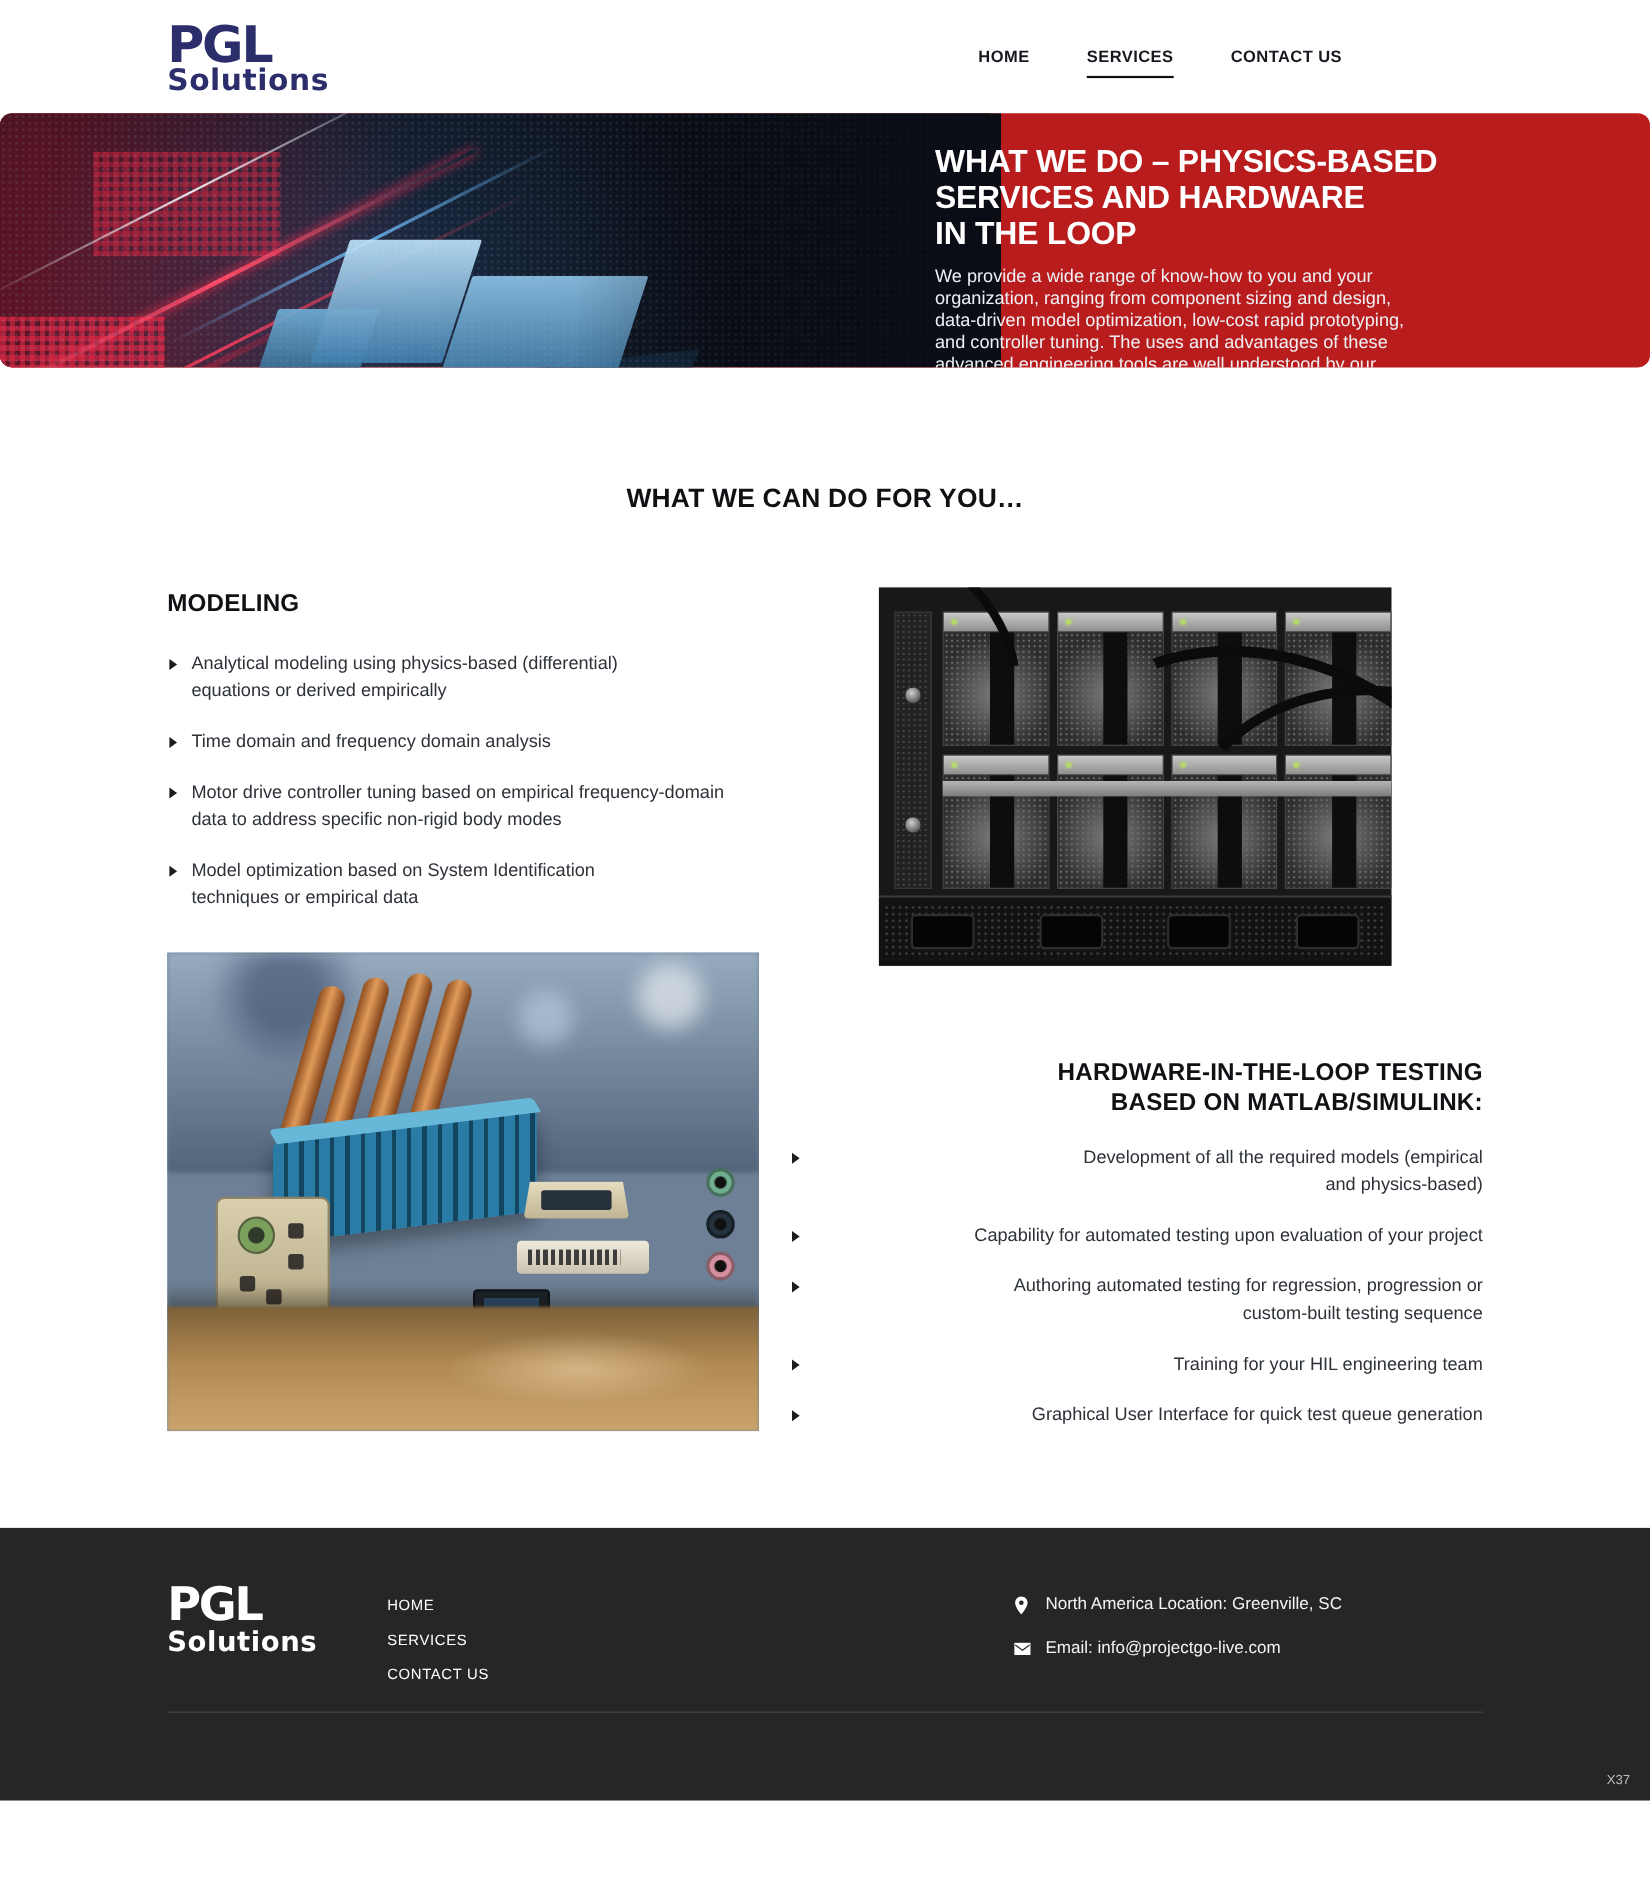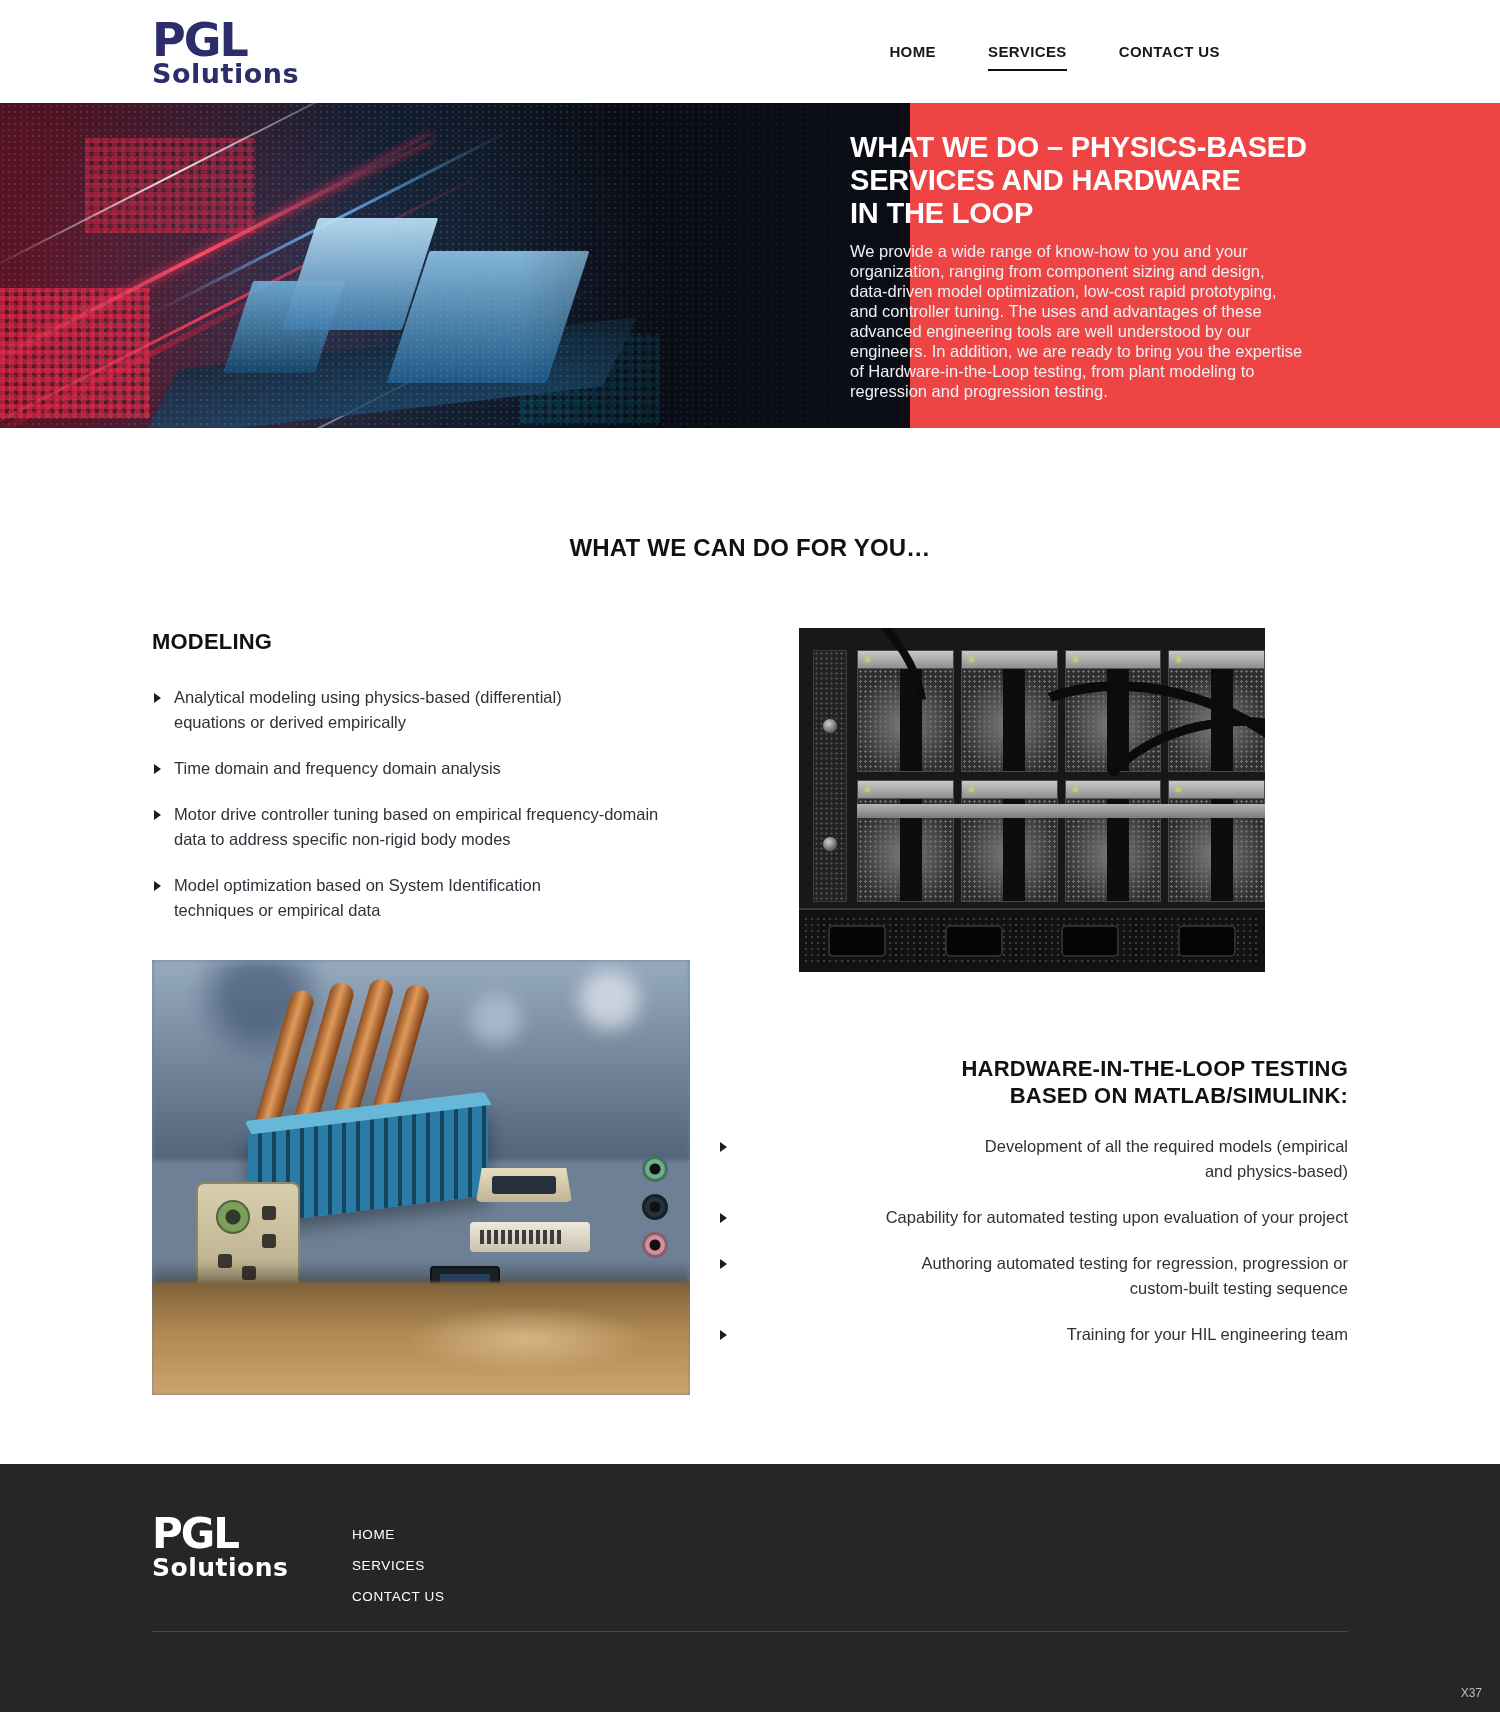--- a/index.html
+++ b/index.html
@@ -15,21 +15,21 @@
                 letter-spacing:-2px; color:#2b2e6a; }
   .logo .word { font-family:"DejaVu Sans", sans-serif; font-weight:700; font-size:27px;
                 letter-spacing:.5px; color:#2b2e6a; margin-top:-3px; }
   .nav { display:flex; gap:52px; }
   .nav a { position:relative; text-decoration:none; color:#15181e; font-size:15px;
            font-weight:700; letter-spacing:.4px; cursor:pointer; }
   .nav a.active::after { content:""; position:absolute; left:0; right:0; bottom:-11px;
            height:2px; background:#111; }
 
   
-  .hero { position:relative; height:325px; background:#ef4444; overflow:hidden; }
+  .hero { position:relative; height:231px; background:#b91c1c; overflow:hidden;border-radius:11px; }
   .hero-art { position:absolute; top:0; bottom:0; left:0; width:900px;
       background:
         radial-gradient(circle at 340px 190px, rgba(70,130,200,.30), transparent 55%),
         radial-gradient(circle at 40px 280px, rgba(210,30,60,.40), transparent 45%),
         radial-gradient(circle at 30px 30px, rgba(200,30,60,.28), transparent 40%),
         #0a0d15; }
   .dots { position:absolute; inset:0;
       background-image: radial-gradient(rgba(140,180,220,.16) 1px, transparent 1.3px);
       background-size:6px 6px; }
   .pix { position:absolute;
@@ -362,35 +362,55 @@
           <div>HARDWARE-IN-THE-LOOP TESTING</div>
           <div>BASED ON MATLAB/SIMULINK:</div>
         </h3>
         <ul class="bullets">
           <li>Development of all the required models (empirical
 and physics-based)</li>
           <li>Capability for automated testing upon evaluation of your project</li>
           <li>Authoring automated testing for regression, progression or
 custom-built testing sequence</li>
           <li>Training for your HIL engineering team</li>
+          <li>Graphical User Interface for quick test queue generation</li>
         </ul>
       </div>
     </div>
 
   </div>
 
   <div class="footer">
     <div class="footer-top">
       <div class="f-logo">
         <div class="mark">PGL</div>
         <div class="word">Solutions</div>
       </div>
       <div class="f-nav">
         <a>HOME</a>
         <a>SERVICES</a>
         <a>CONTACT US</a>
       </div>
+      <div class="f-contact">
+        <div class="f-line">
+          <span class="ficon">
+            <svg width="13" height="17" viewBox="0 0 16 20">
+                <path fill="#ffffff" d="M8 0C4.1 0 1 3.1 1 7c0 5.2 7 13 7 13s7-7.8 7-13c0-3.9-3.1-7-7-7zm0 9.6A2.6 2.6 0 118 4.4a2.6 2.6 0 010 5.2z"></path>
+              </svg>
+          </span>
+          <span>North America Location: Greenville, SC</span>
+        </div>
+        <div class="f-line">
+          <span class="ficon">
+            <svg width="15" height="12" viewBox="0 0 16 12">
+                <path fill="#ffffff" d="M0 0h16v12H0z"></path>
+                <path fill="#262626" d="M1 1.5l7 5 7-5V3L8 8 1 3z"></path>
+              </svg>
+          </span>
+          <span>Email: info@projectgo-live.com</span>
+        </div>
+      </div>
     </div>
     <hr class="f-divider">
     <div class="f-badge">X37</div>
   </div>
 
 </div>
 
 </body></html>

